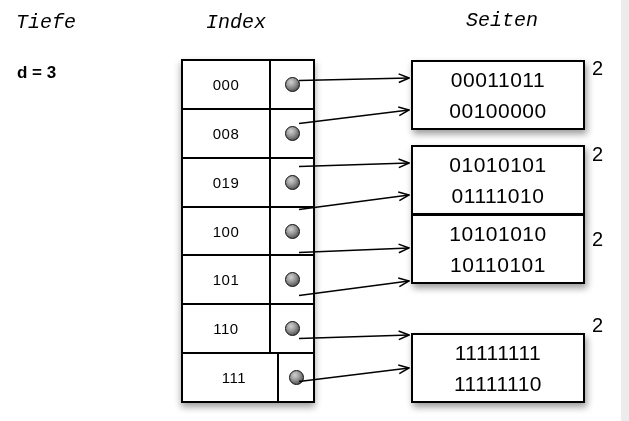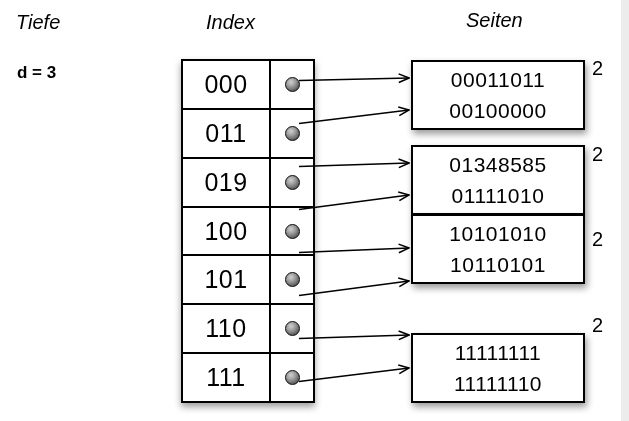--- a/index.html
+++ b/index.html
@@ -3,38 +3,38 @@
 <meta charset="utf-8">
 <style>
   html,body { margin:0; padding:0; }
   .canvas {
     position:relative; width:629px; height:421px;
     background:#ffffff; overflow:hidden;
     font-family:"Liberation Sans", sans-serif; color:#000;
   }
   .edge-band { position:absolute; left:621px; top:0; width:8px; height:421px; background:#ececec; }
 
-  .hdr { position:absolute; font-size:20px; font-style:italic; white-space:nowrap; }
+  .hdr { position:absolute; font-size:20px; font-style:italic; white-space:nowrap;font-family:Liberation Mono, monospace; }
   .hdr-tiefe  { left:16px;  top:11px; }
   .hdr-index  { left:206px; top:11px; }
   .hdr-seiten { left:466px; top:9px; }
   .depth-val  { position:absolute; left:17px; top:63px; font-size:17px; white-space:nowrap;font-weight:bold; }
 
   .index-table {
     position:absolute; left:181px; top:59px; width:134px; height:344px;
     border:2px solid #000; background:#fff; box-sizing:border-box;
     display:flex; flex-direction:column;
     box-shadow:0 4px 7px rgba(0,0,0,0.38);
   }
   .irow { flex:1; display:flex; border-bottom:2px solid #000; box-sizing:border-box; }
-  .irow:last-child { border-bottom:none; }
+  .irow:last-child { border-bottom:none;margin-left:8px; }
   .icell-label {
     width:88px; border-right:2px solid #000; box-sizing:border-box;
     display:flex; align-items:center; justify-content:center;
-    font-size:25px; letter-spacing:0.5px;
+    font-size:15px; letter-spacing:0.5px;
   }
   .icell-ptr { flex:1; display:flex; align-items:center; justify-content:center; }
   .knob {
     width:13px; height:13px; border-radius:50%;
     border:1.5px solid #0a0a0a;
     background:radial-gradient(circle at 38% 32%, #d0d0d0 0%, #a0a0a0 35%, #636363 70%, #3a3a3a 100%);
   }
 
   .arrows { position:absolute; left:0; top:0; width:629px; height:421px; pointer-events:none; }
 
@@ -69,21 +69,21 @@
   <div class="depth-val">d = 3</div>
 
   <div class="index-table">
     <div class="irow">
       <div class="icell-label">000</div>
       <div class="icell-ptr">
           <span class="knob"></span>
         </div>
     </div>
     <div class="irow">
-      <div class="icell-label">011</div>
+      <div class="icell-label">008</div>
       <div class="icell-ptr">
           <span class="knob"></span>
         </div>
     </div>
     <div class="irow">
       <div class="icell-label">019</div>
       <div class="icell-ptr">
           <span class="knob"></span>
         </div>
     </div>
@@ -127,21 +127,21 @@
     <line x1="299" y1="295.5" x2="409" y2="281" stroke="#000" stroke-width="1.6" marker-end="url(#ah)"></line>
     <line x1="299" y1="338.5" x2="409" y2="335" stroke="#000" stroke-width="1.6" marker-end="url(#ah)"></line>
     <line x1="299" y1="381.5" x2="409" y2="368" stroke="#000" stroke-width="1.6" marker-end="url(#ah)"></line>
   </svg>
 
   <div class="page page-0">
     <div>00011011</div>
     <div>00100000</div>
   </div>
   <div class="page page-1">
-    <div>01348585</div>
+    <div>01010101</div>
     <div>01111010</div>
   </div>
   <div class="page page-2">
     <div>10101010</div>
     <div>10110101</div>
   </div>
   <div class="page page-3">
     <div>11111111</div>
     <div>11111110</div>
   </div>

